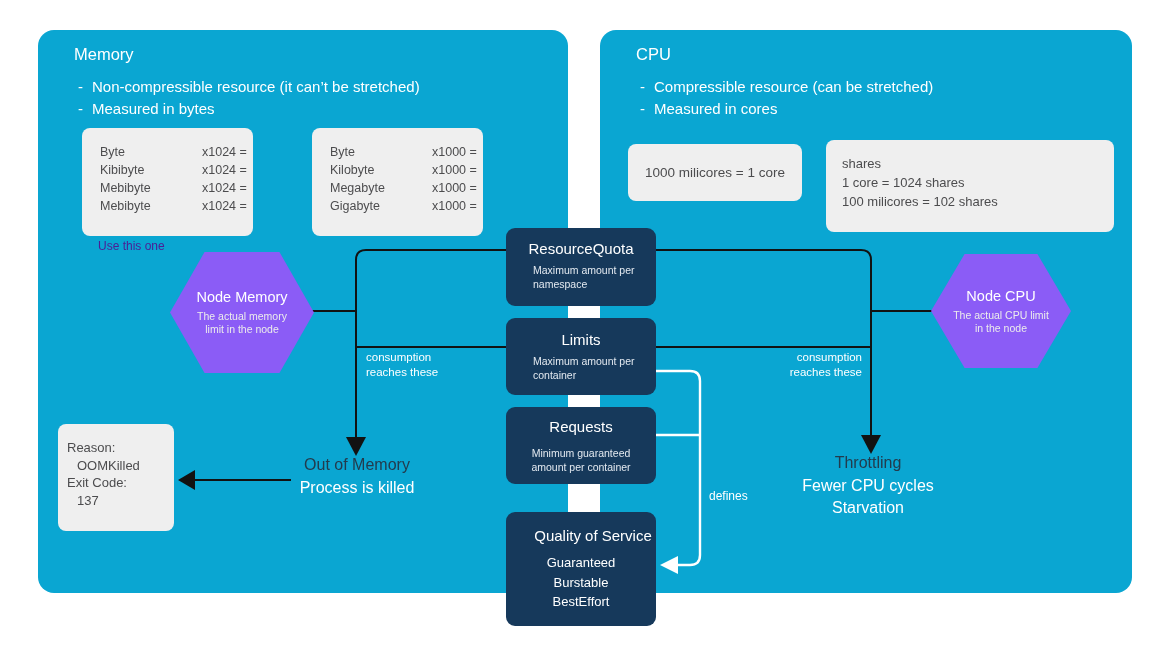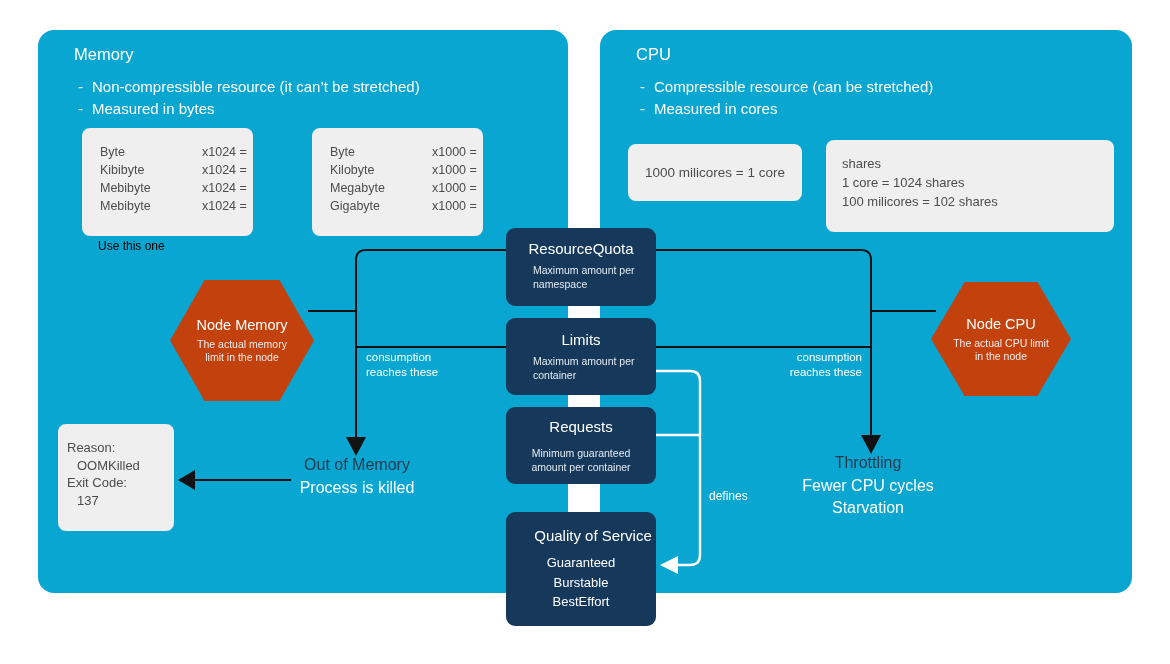--- a/index.html
+++ b/index.html
@@ -13,28 +13,28 @@
 
   .panel-title { position:absolute; left:36px; top:15px; color:#fff; font-weight:normal; font-size:16.5px; }
   .bullet { position:absolute; left:40px; color:#fff; font-size:15px; display:flex; gap:9px; white-space:nowrap; }
   .bullet-1 { top:48px; } .bullet-2 { top:70px; }
 
   .gray { position:absolute; background:#EFEFEF; border-radius:8px; color:#4C4C4E; box-sizing:border-box; }
   .mem-table { top:98px; width:171px; height:108px; padding:15px 0 0 18px; font-size:12.5px; line-height:18px; }
   .mem-t1 { left:44px; } .mem-t2 { left:274px; }
   .mem-row { display:flex;gap:22px; } .mem-unit { width:80px; }
 
-  .use-note { position:absolute; left:60px; top:209px; color:#000000; font-size:12px; }
+  .use-note { position:absolute; left:60px; top:209px; color:#4c1d95; font-size:12px; }
 
   .cpu-b1 { left:28px; top:114px; width:174px; height:57px; display:flex; align-items:center; padding-left:17px; font-size:13.5px; }
   .cpu-b2 { left:226px; top:110px; width:288px; height:92px; padding:14px 0 0 16px; font-size:13px; line-height:19px; }
 
-  .hex { position:absolute; background:#c2410c; color:#fff; z-index:3;
+  .hex { position:absolute; background:#8b5cf6; color:#fff; z-index:3;
          clip-path:polygon(0 50%,24% 0,76% 0,100% 50%,76% 100%,24% 100%);
-         display:flex; flex-direction:column; align-items:center; justify-content:center; text-align:center;margin-top:28px; }
+         display:flex; flex-direction:column; align-items:center; justify-content:center; text-align:center; }
   .hex-memory { left:170px; top:252px; width:144px; height:121px; }
   .hex-cpu    { left:931px; top:254px; width:140px; height:114px; }
   .hex-title { font-size:14.5px; margin-bottom:5px; }
   .hex-sub { font-size:10.5px; line-height:13px; width:104px; color:#ececec; }
 
   .overlay { position:absolute; left:0; top:0; z-index:2; pointer-events:none; }
 
   .cbox { position:absolute; left:506px; width:150px; background:#16395B; border-radius:9px; color:#fff; z-index:3; box-sizing:border-box; }
   .cbox-title { text-align:center; font-size:15px; }
   .cbox-sub { font-size:10.5px; line-height:13.5px; color:#e3e9f0; }

